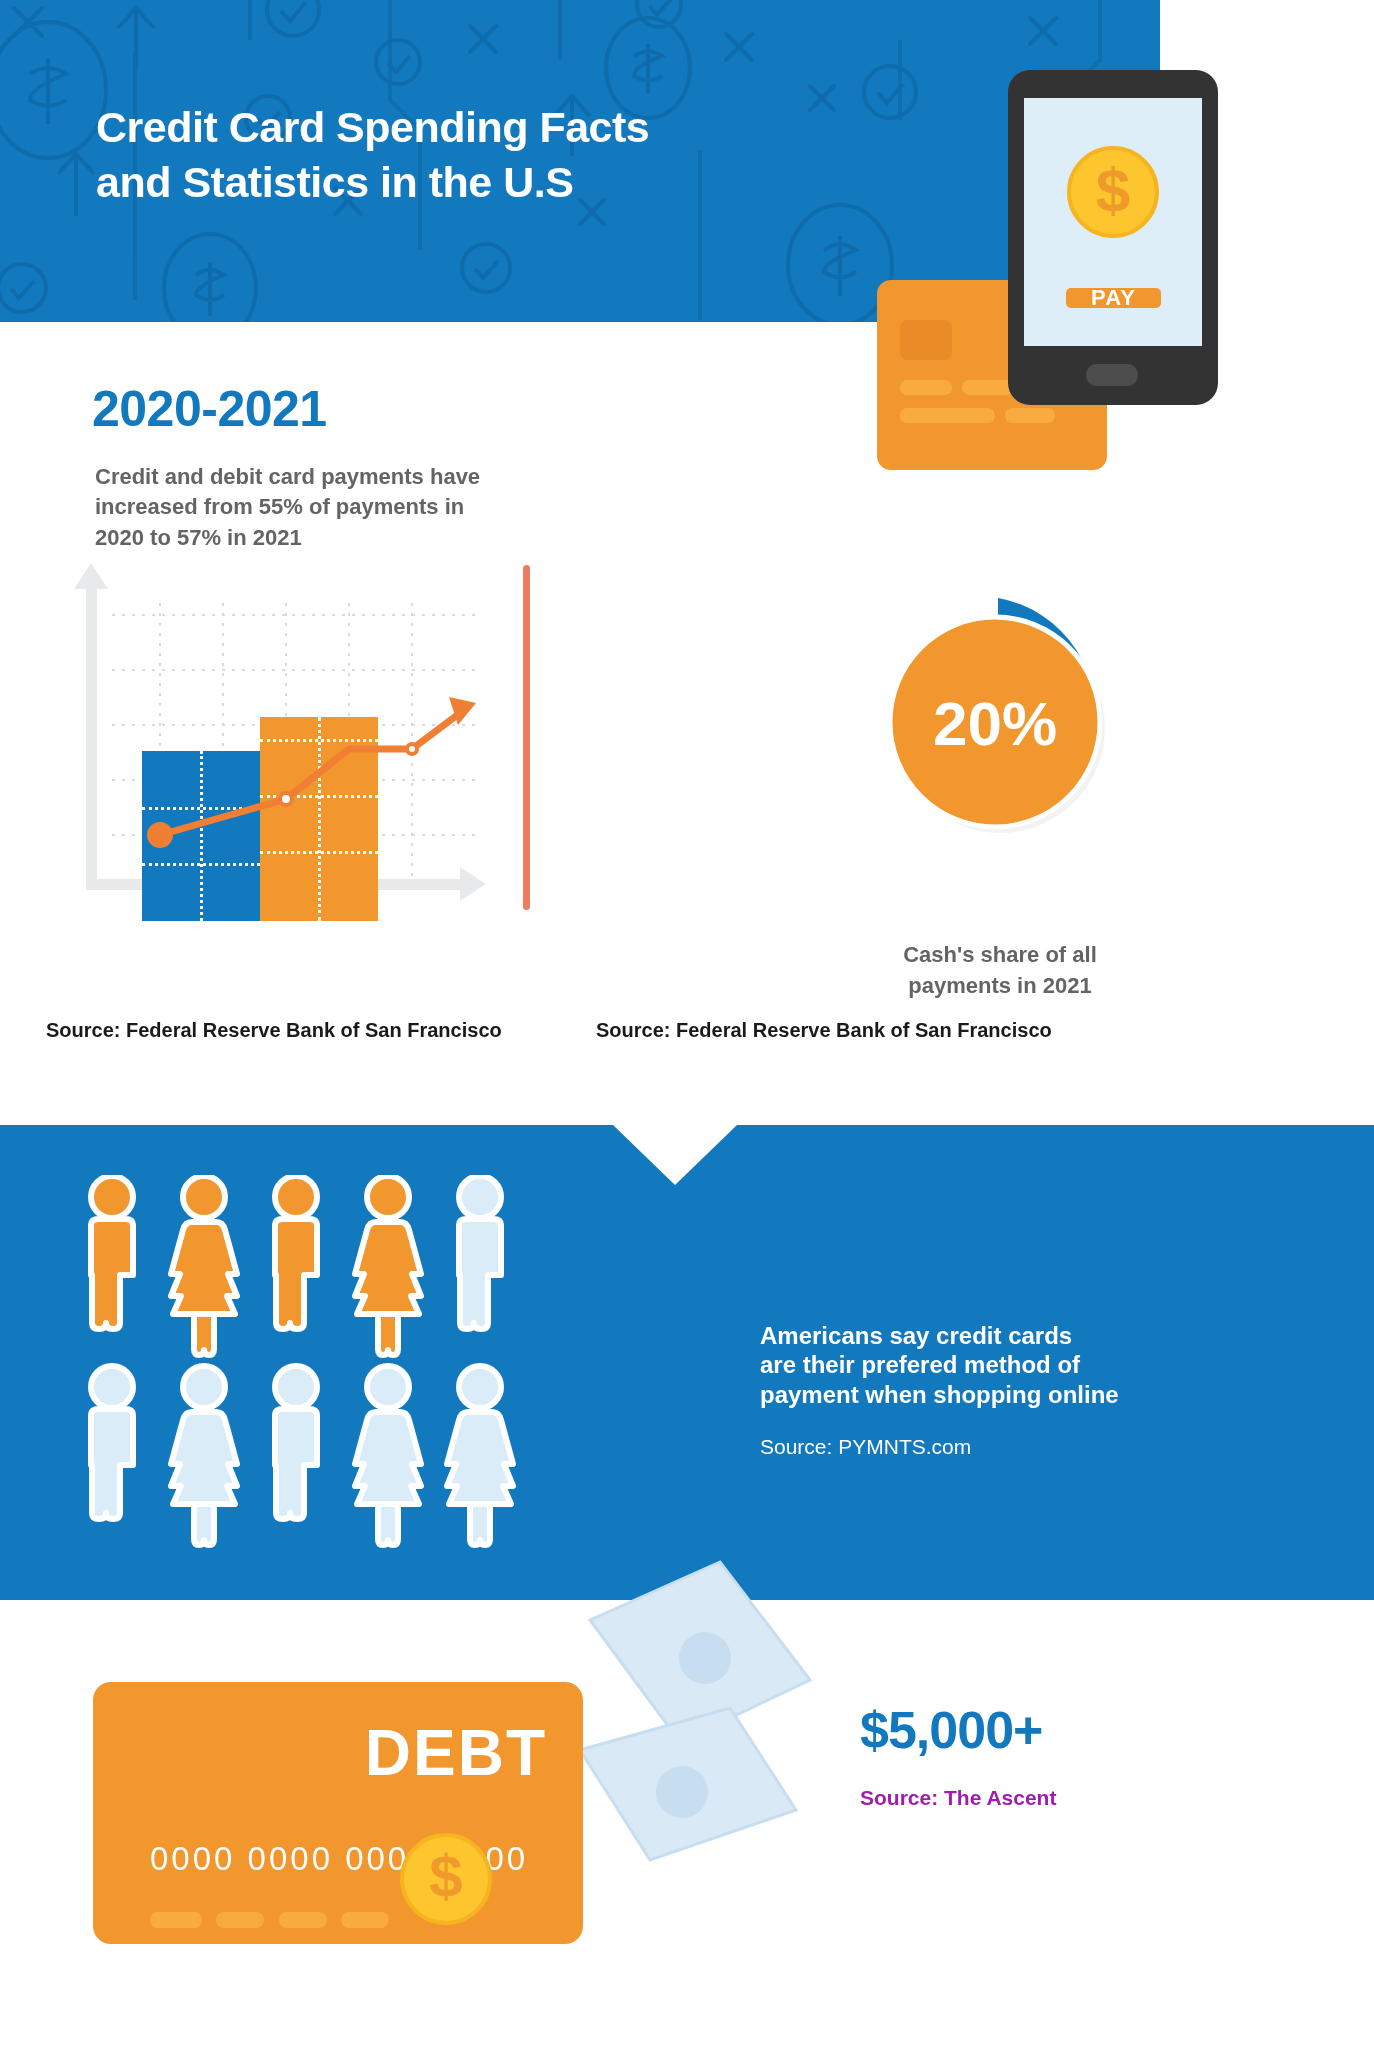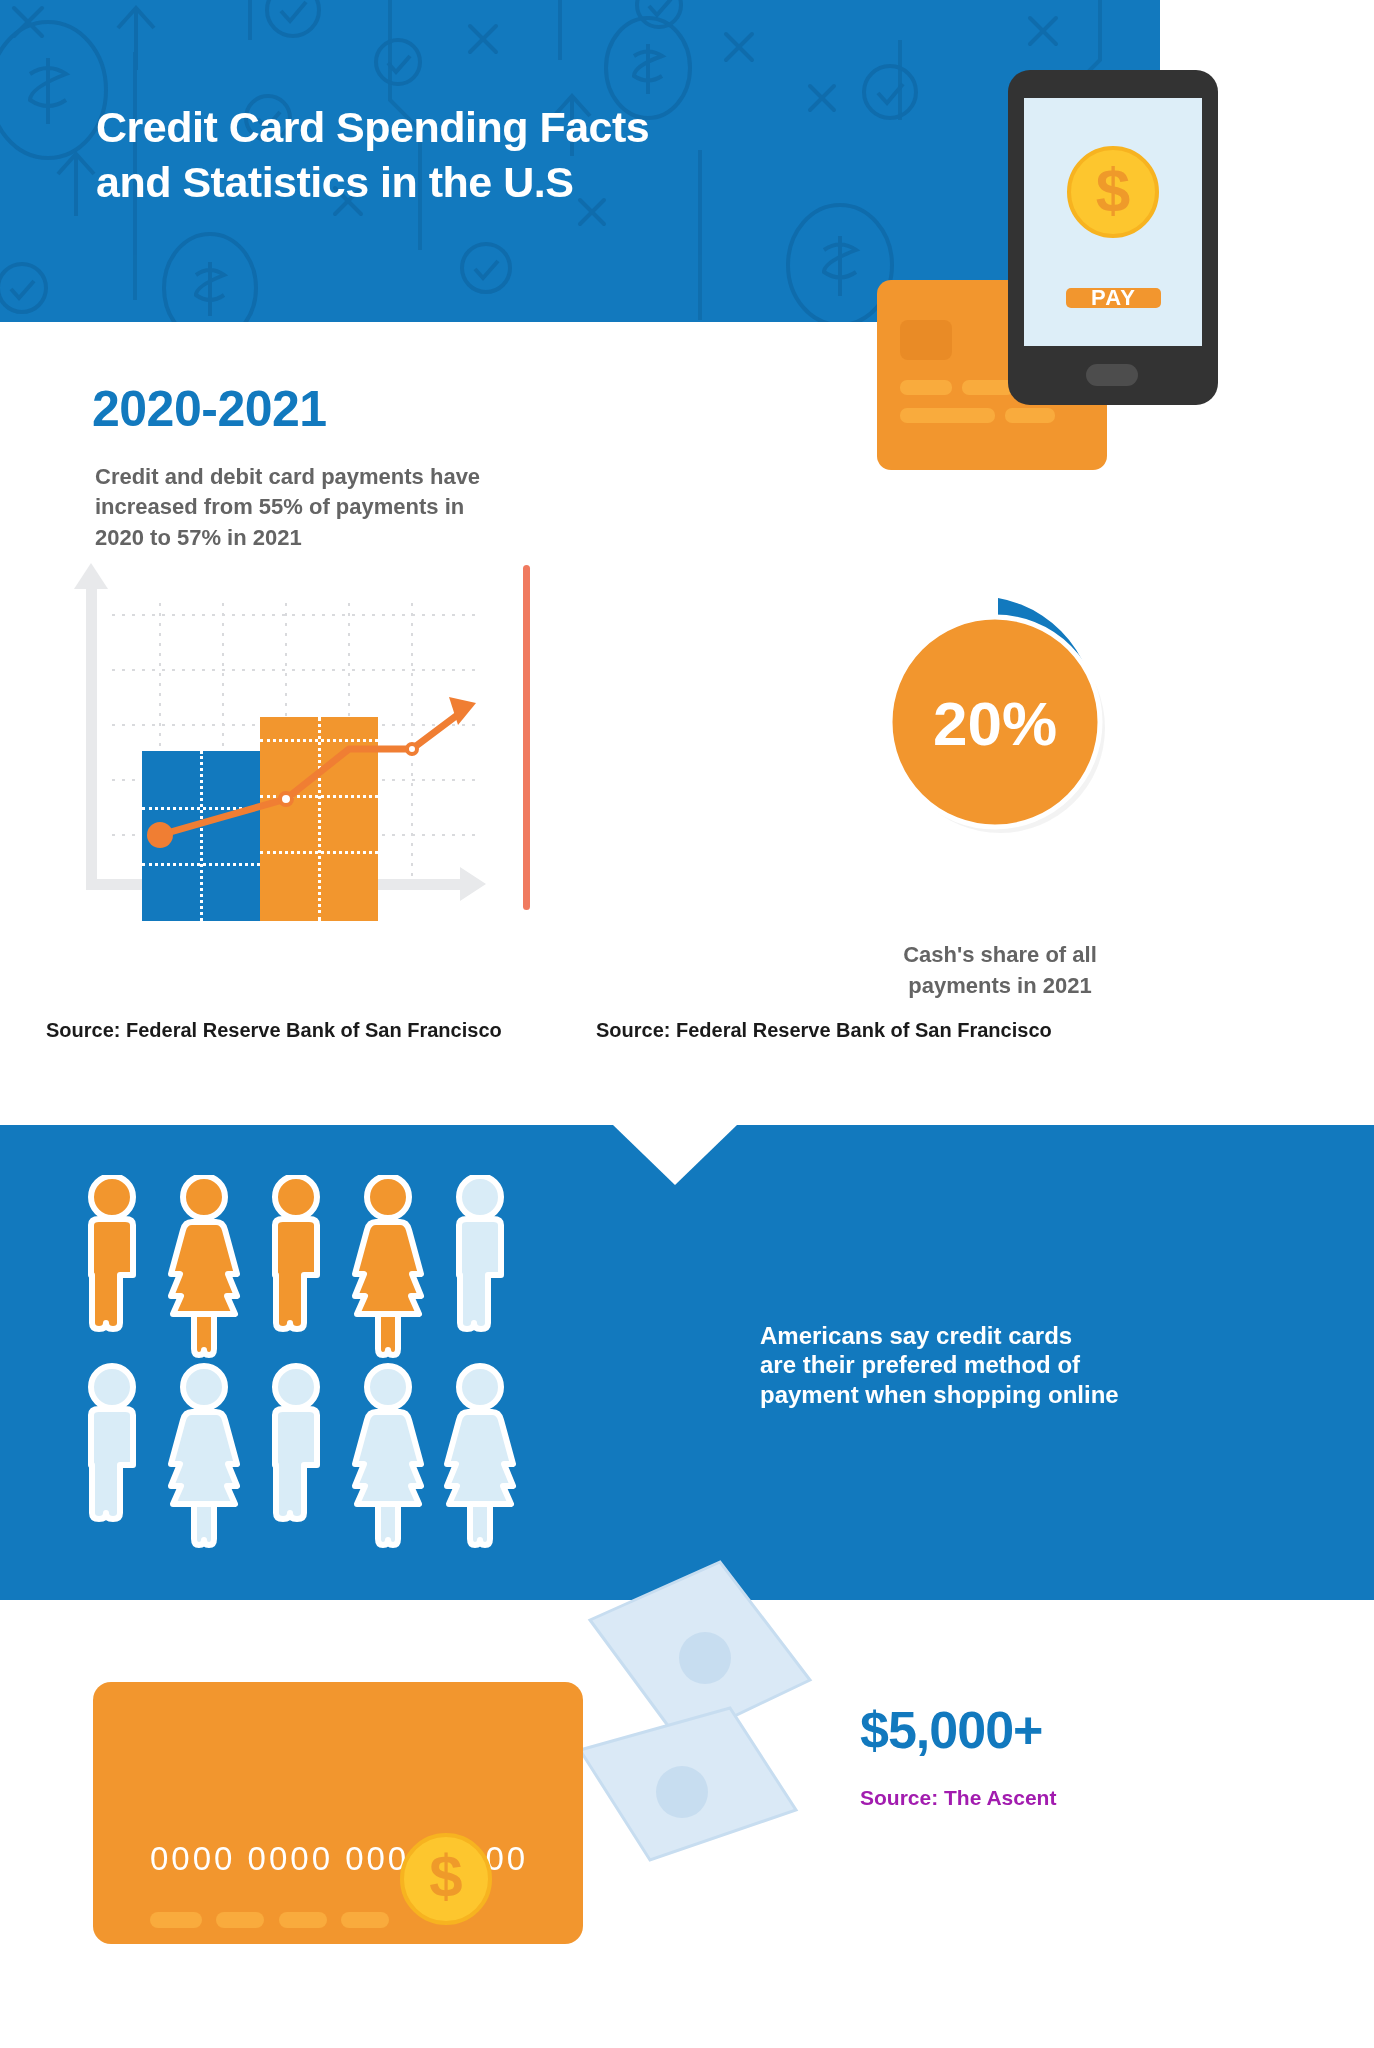--- a/index.html
+++ b/index.html
@@ -317,32 +317,34 @@
       <use href="#pmale" x="184" y="190" fill="#d9ecf7"></use>
       <use href="#pfemale" x="276" y="190" fill="#d9ecf7"></use>
       <use href="#pfemale" x="368" y="190" fill="#d9ecf7"></use>
     </g>
   </svg>
 
   <div class="stat2">
     <div class="stat2-desc">Americans say credit cards
 are their prefered method of
 payment  when shopping online</div>
+    <div class="stat2-src">Source: PYMNTS.com</div>
   </div>
 
   <svg class="money-bg" viewBox="0 0 280 380">
     <g fill="#dae9f6" stroke="#c7ddf0" stroke-width="3">
       <path d="M30 60 L160 2 L250 120 L120 182 Z"></path>
       <path d="M20 190 L170 148 L236 250 L90 300 Z"></path>
     </g>
     <circle cx="145" cy="98" r="26" fill="#c7ddf0"></circle>
     <circle cx="122" cy="232" r="26" fill="#c7ddf0"></circle>
   </svg>
 
   <div class="debt-card">
+    <div class="debt-word">DEBT</div>
     <div class="debt-num">0000 0000 0000 0000</div>
     <div class="dl dl1"></div>
     <div class="dl dl2"></div>
     <div class="dl dl3"></div>
     <div class="dl dl4"></div>
 
   </div>
   <div class="debt-coin">
     <span>$</span>
   </div>

